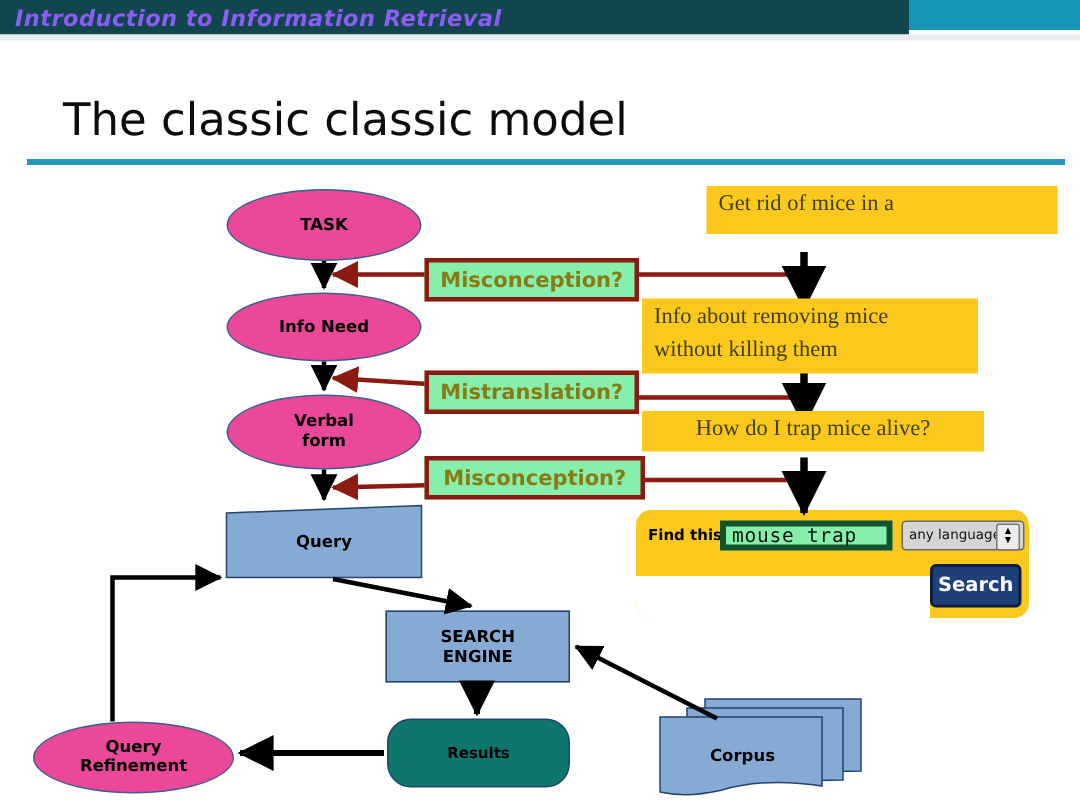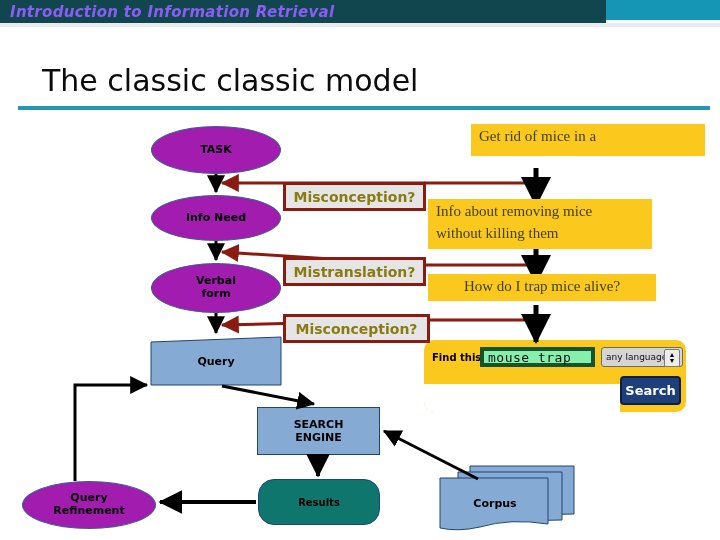--- a/index.html
+++ b/index.html
@@ -63,21 +63,21 @@
   #title-rule {
     position: absolute;
     left: 18px; top: 106px;
     width: 692px; height: 4px;
     background: #2496b8;
   }
 
   
   .oval {
     position: absolute;
-    background: #a21caf;
+    background: #ec4899;
     border: 1px solid #3a5f8f;
     border-radius: 50%;
     display: flex;
     align-items: center;
     justify-content: center;
     text-align: center;
     font-weight: bold;
     font-size: 11px;
     color: #000000;
     line-height: 1.15;
@@ -127,32 +127,31 @@
     font-weight: bold;
     font-size: 11px;
     color: #000;
     font-family: "DejaVu Sans", sans-serif;
     pointer-events: none;
   }
 
   
   .mis-box {
     position: absolute;
-    background: #e5e5e5;
+    background: #86efac;
     border: 3px solid #8b1a10;
     display: flex;
     align-items: center;
     justify-content: center;
     font-weight: bold;
     font-size: 14px;
     color: #8a7a12;
     font-family: "DejaVu Sans", sans-serif;
     box-sizing: border-box;
     white-space: nowrap;
-    margin-top: 10px;
   }
 
   
   .yellow-box {
     position: absolute;
     background: #fbc91d;
     color: #40401c;
     font-family: "Liberation Serif", serif;
     font-size: 15px;
     line-height: 1.45;

